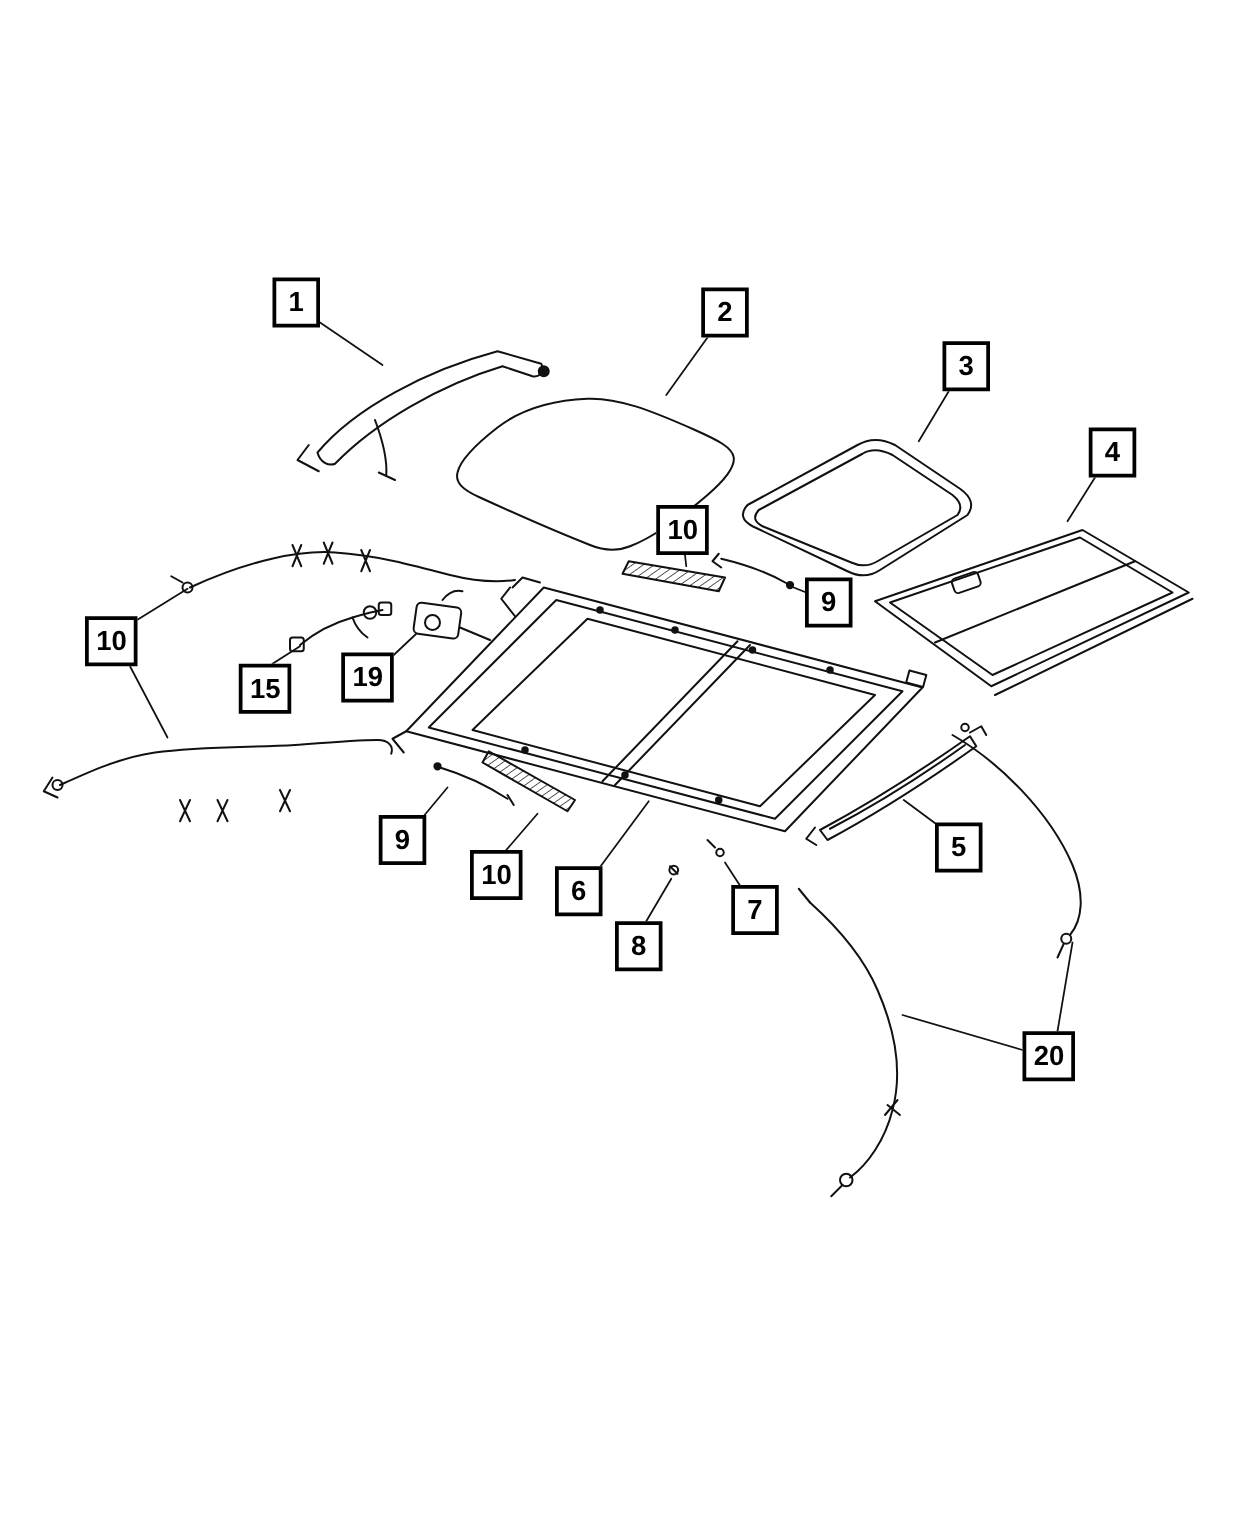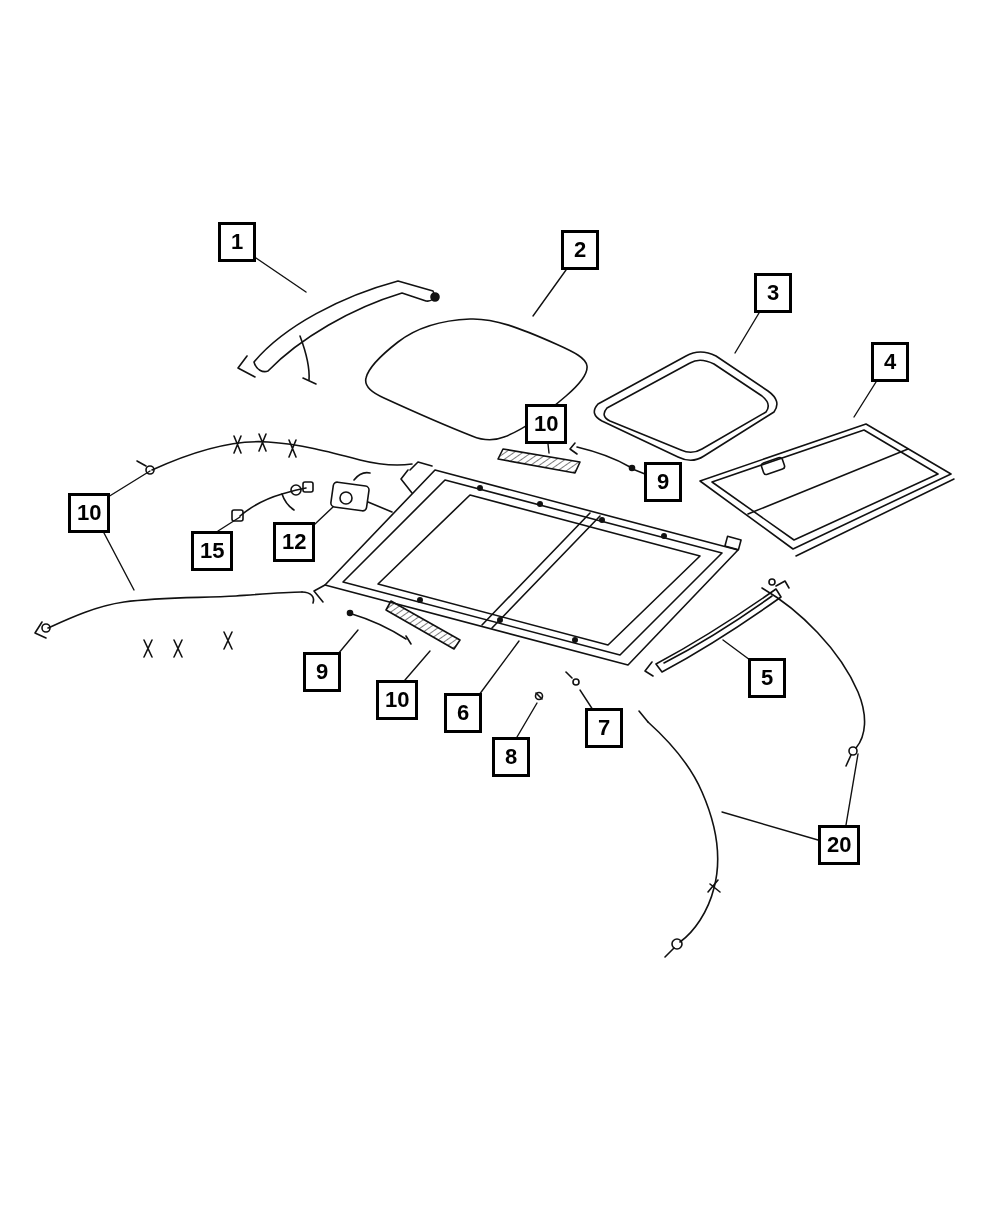--- a/index.html
+++ b/index.html
@@ -187,21 +187,21 @@
   </svg>
 
   <div class="callout" style="left:218px;top:222px;">1</div>
   <div class="callout" style="left:561px;top:230px;">2</div>
   <div class="callout" style="left:754px;top:273px;">3</div>
   <div class="callout" style="left:871px;top:342px;">4</div>
   <div class="callout" style="left:525px;top:404px;">10</div>
   <div class="callout" style="left:644px;top:462px;">9</div>
   <div class="callout" style="left:68px;top:493px;">10</div>
   <div class="callout" style="left:191px;top:531px;">15</div>
-  <div class="callout" style="left:273px;top:522px;">12</div>
+  <div class="callout" style="left:273px;top:522px;">19</div>
   <div class="callout" style="left:303px;top:652px;">9</div>
   <div class="callout" style="left:376px;top:680px;">10</div>
   <div class="callout" style="left:444px;top:693px;">6</div>
   <div class="callout" style="left:492px;top:737px;">8</div>
   <div class="callout" style="left:585px;top:708px;">7</div>
   <div class="callout" style="left:748px;top:658px;">5</div>
   <div class="callout" style="left:818px;top:825px;">20</div>
 
 </div>
 

